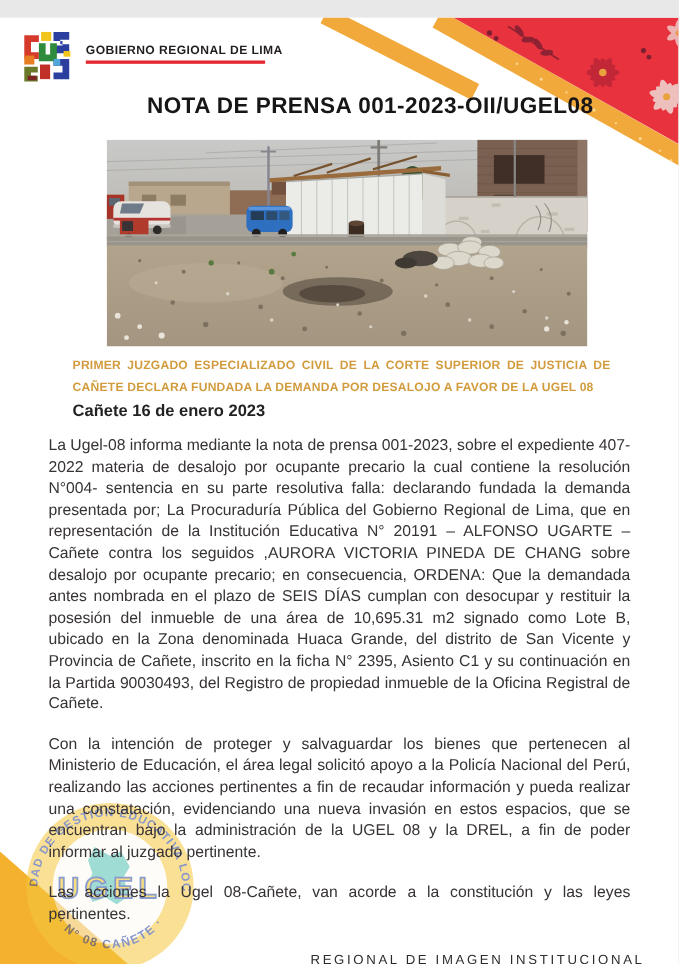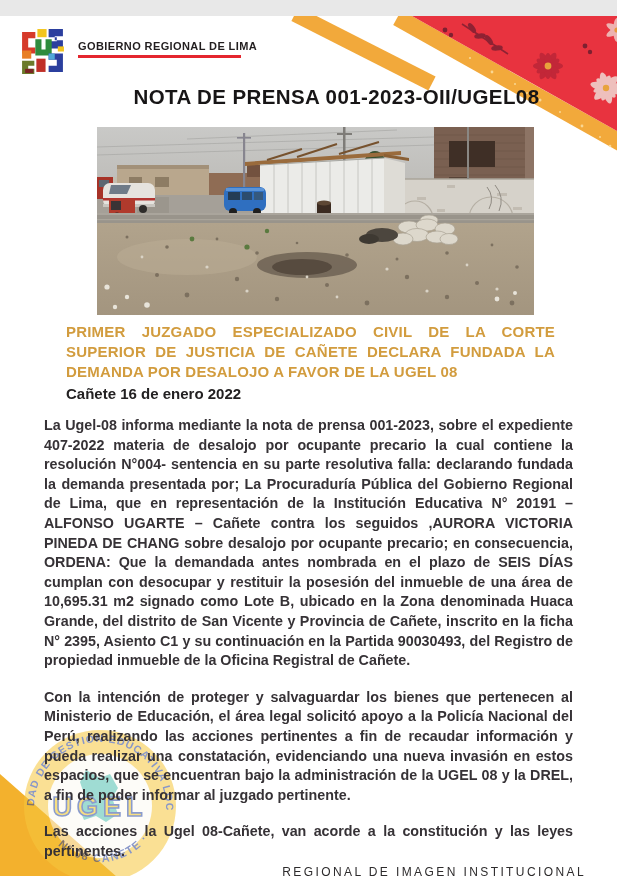--- a/index.html
+++ b/index.html
@@ -21,26 +21,26 @@
     position:absolute;top:69px;left:0;width:100%;text-align:center;z-index:5;
     font-size:20.5px;font-weight:800;letter-spacing:.4px;color:#171516;padding-left:28px;
   }
   
   .press-photo{position:absolute;top:111px;left:97px;width:437px;height:188px;z-index:2;}
   .press-photo svg{display:block;width:100%;height:100%;}
   
   .content{position:absolute;top:306px;left:44px;width:529px;z-index:4;}
   .headline{
     margin:0 0 0 22px;width:489px;text-align:justify;
-    color:#D29C3E;font-weight:bold;font-size:15px;line-height:20px;letter-spacing:.2px;
+    color:#D29C3E;font-weight:bold;font-size:11px;line-height:20px;letter-spacing:.2px;
   }
   .date-line{margin:3px 0 14px 22px;font-size:15px;font-weight:bold;color:#232122;}
   .body-copy p{
     margin:0 0 17px 0;text-align:justify;
-    font-size:14.3px;line-height:19.6px;font-weight:700;color:#363236;
+    font-size:14.3px;line-height:19.6px;font-weight:400;color:#363236;
   }
   
   .bottom-bar{position:absolute;left:0;bottom:0;width:617px;height:9px;background:#9E0713;z-index:1;}
   .corner-triangle{
     position:absolute;left:0;bottom:0;width:134px;height:118px;background:#F3B12D;
     clip-path:polygon(0 0,0 100%,100% 100%);z-index:2;
   }
   .watermark{position:absolute;left:12px;top:702px;width:176px;height:176px;opacity:.55;z-index:3;pointer-events:none;}
   
   .footer-label{
@@ -329,21 +329,21 @@
       <g fill="#5a7a3f">
         <circle cx="150" cy="120" r="2.6"></circle>
           <circle cx="170" cy="104" r="2.2"></circle>
           <circle cx="95" cy="112" r="2.4"></circle>
       </g>
     </svg>
   </div>
 
   <div class="content">
     <div class="headline">PRIMER JUZGADO ESPECIALIZADO CIVIL DE LA CORTE SUPERIOR DE JUSTICIA DE CAÑETE DECLARA FUNDADA LA DEMANDA POR DESALOJO A FAVOR DE LA UGEL 08</div>
-    <div class="date-line">Cañete 16 de enero 2022</div>
+    <div class="date-line">Cañete 16 de enero 2023</div>
     <div class="body-copy">
       <p>La Ugel-08 informa mediante la nota de prensa 001-2023, sobre el expediente 407-2022 materia de desalojo por ocupante precario la cual contiene la resolución N°004- sentencia en su parte resolutiva falla: declarando fundada la demanda presentada por; La Procuraduría Pública del Gobierno Regional de Lima, que en representación de la Institución Educativa N° 20191 – ALFONSO UGARTE – Cañete contra los seguidos ,AURORA VICTORIA PINEDA DE CHANG sobre desalojo por ocupante precario; en consecuencia, ORDENA: Que la demandada antes nombrada en el plazo de SEIS DÍAS cumplan con desocupar y restituir la posesión del inmueble de una área de 10,695.31 m2 signado como Lote B, ubicado en la Zona denominada Huaca Grande, del distrito de San Vicente y Provincia de Cañete, inscrito en la ficha N° 2395, Asiento C1 y su continuación en la Partida 90030493, del Registro de propiedad inmueble de la Oficina Registral de Cañete.</p>
       <p>Con la intención de proteger y salvaguardar los bienes que pertenecen al Ministerio de Educación, el área legal solicitó apoyo a la Policía Nacional del Perú, realizando las acciones pertinentes a fin de recaudar información y pueda realizar una constatación, evidenciando una nueva invasión en estos espacios, que se encuentran bajo la administración de la UGEL 08 y la DREL, a fin de poder informar al juzgado pertinente.</p>
       <p>Las acciones la Ugel 08-Cañete, van acorde a la constitución y las leyes pertinentes.</p>
     </div>
   </div>
 
   <div class="bottom-bar"></div>
   <div class="corner-triangle"></div>
 

